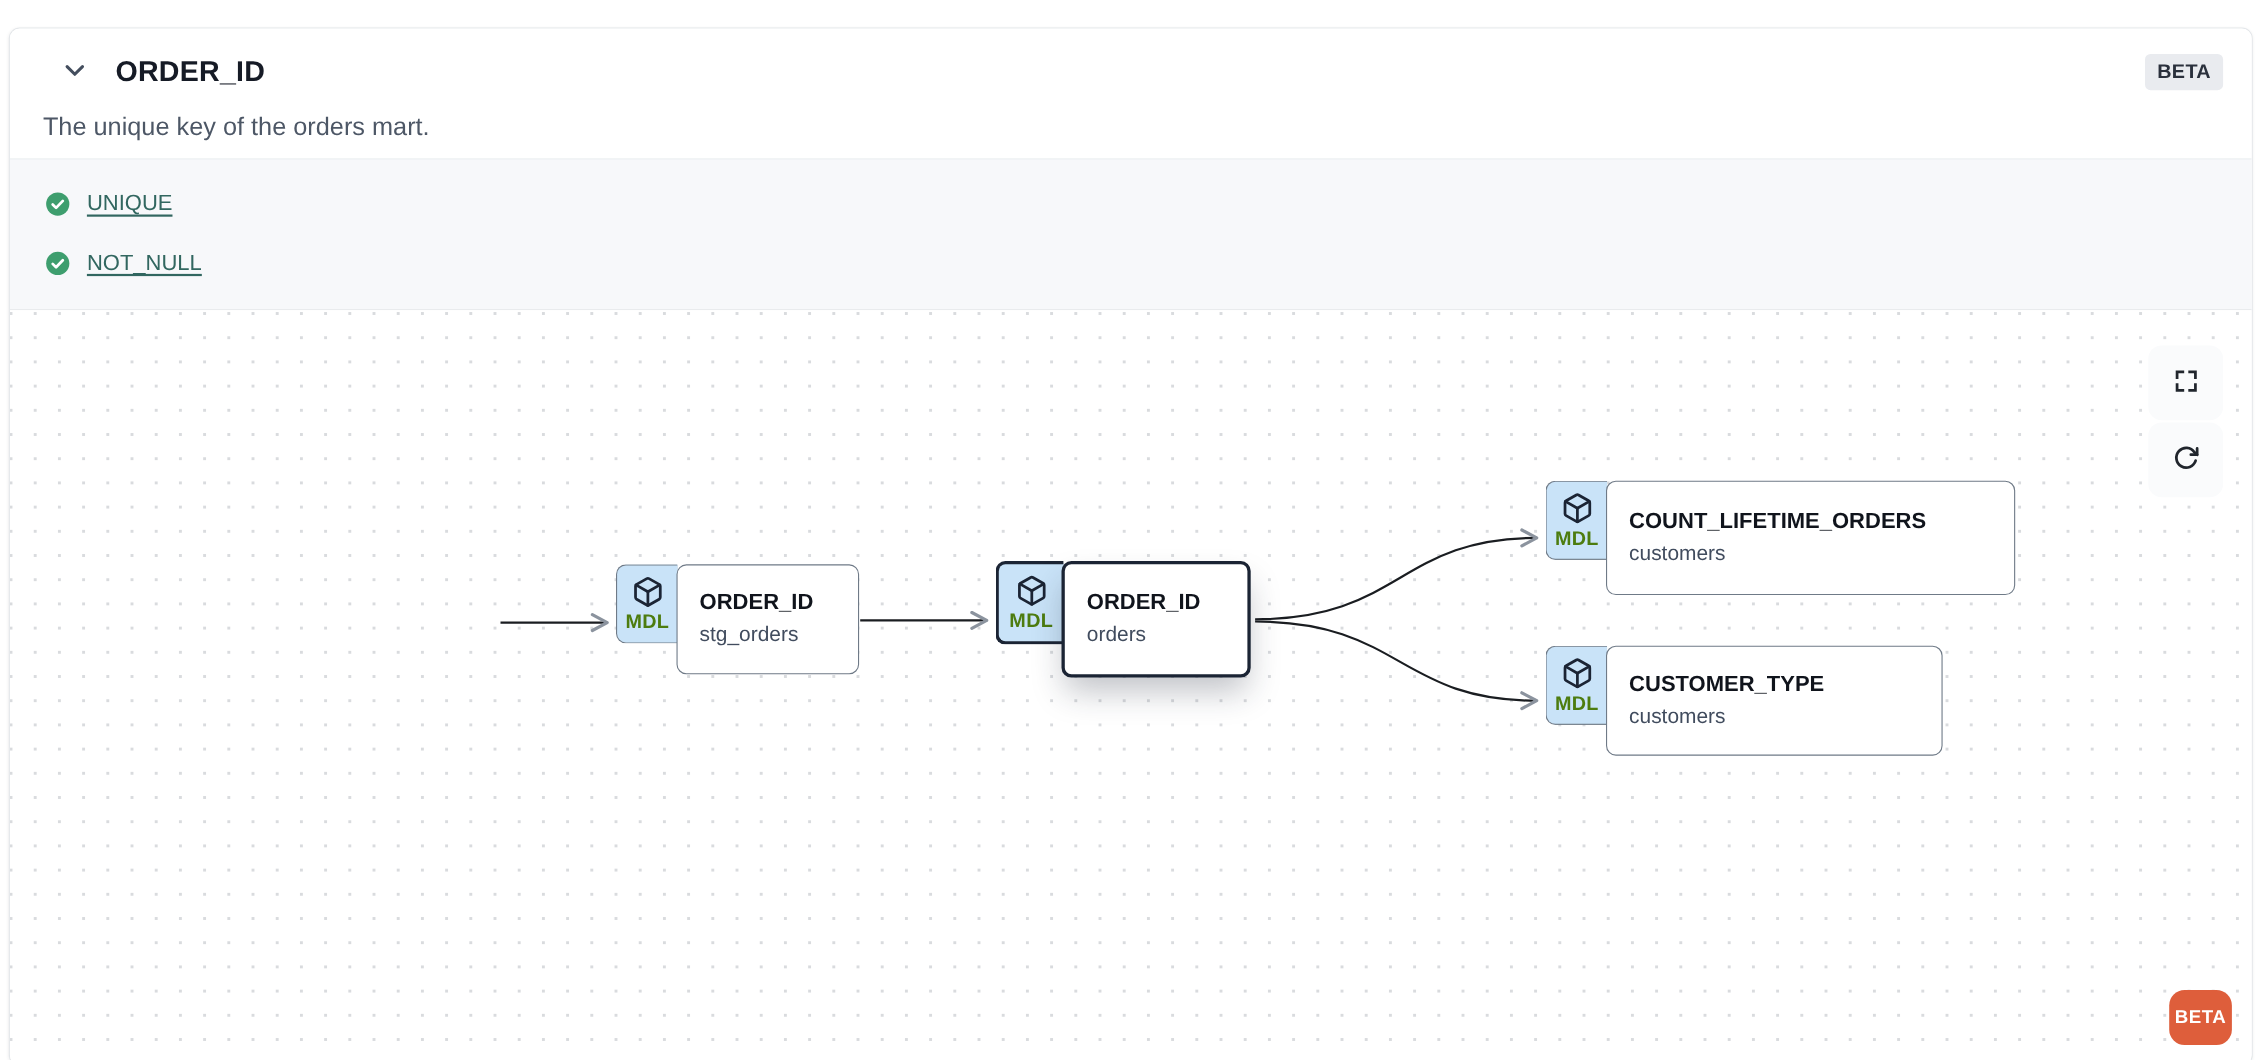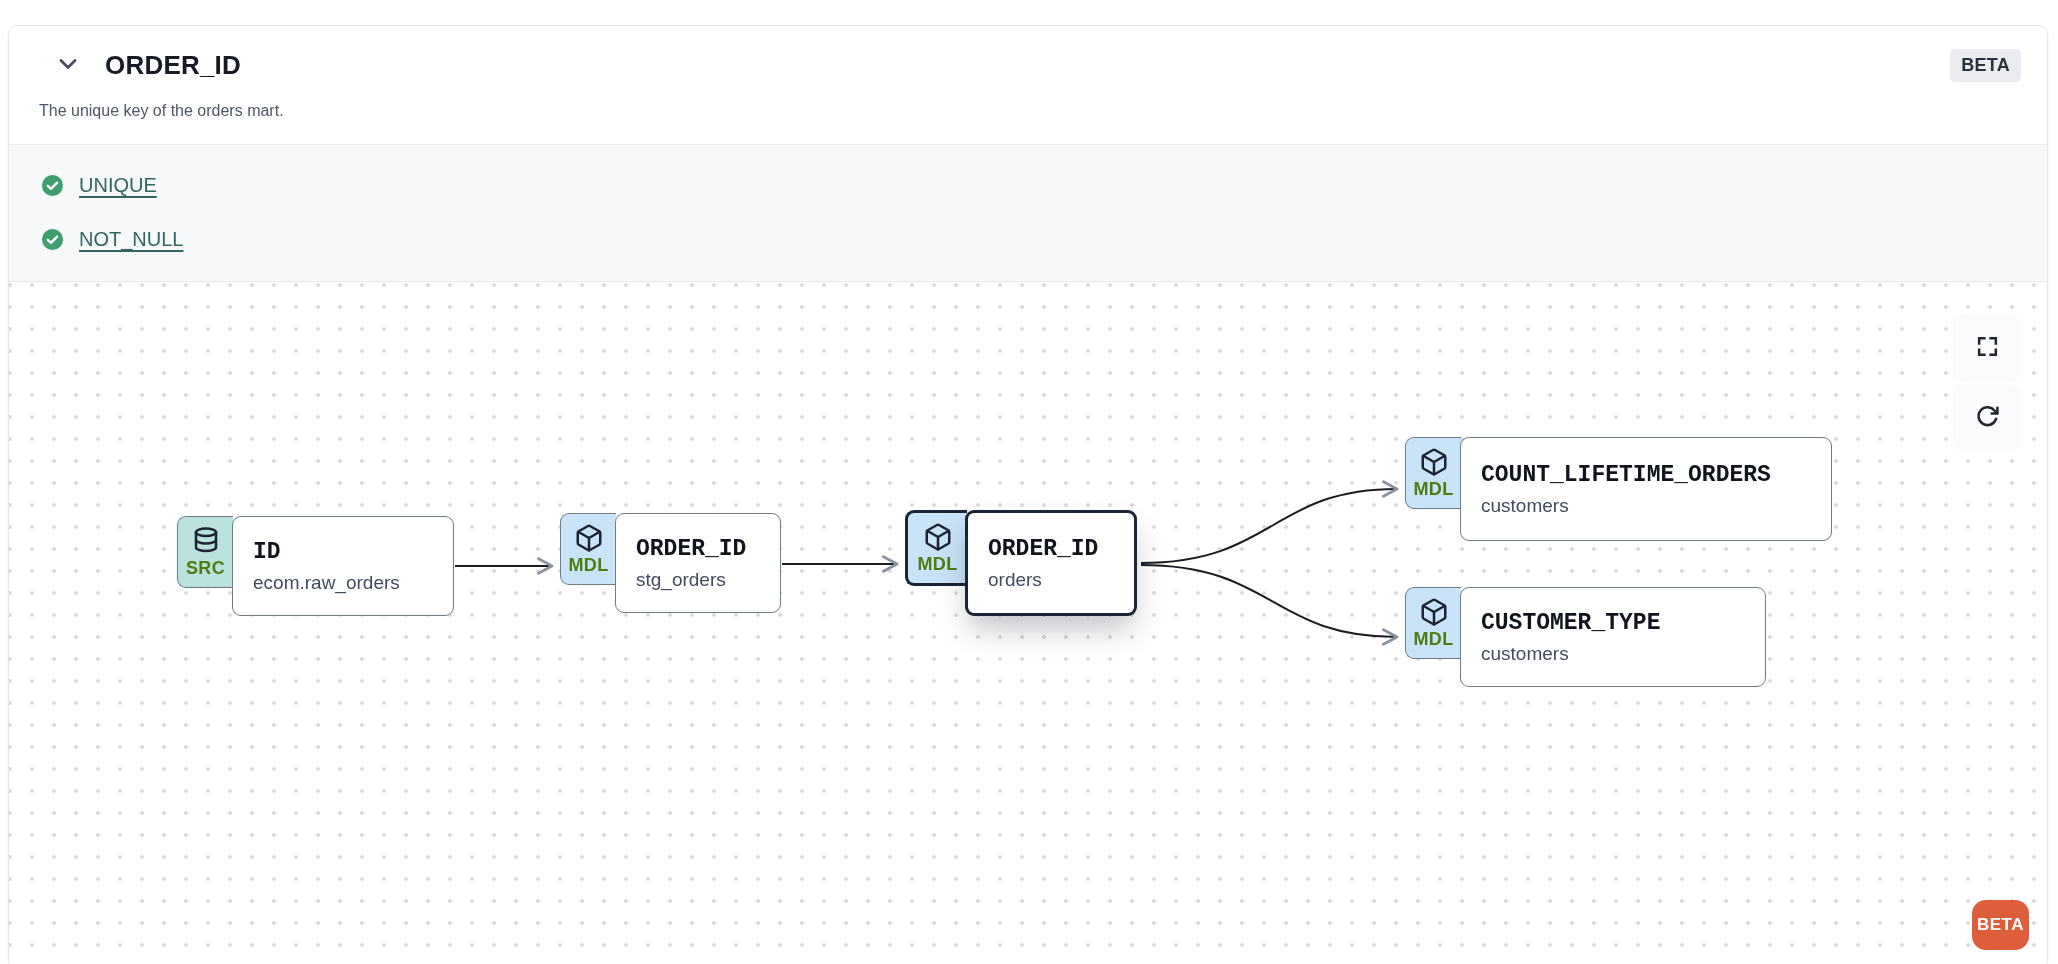--- a/index.html
+++ b/index.html
@@ -31,21 +31,21 @@
   .page-title {
     margin-left: 20px;
     font-size: 26px; font-weight: 700; color: #161b26; letter-spacing: .2px;
   }
   .type-badge {
     margin-left: auto;
     background: #e9ebef; color: #2a303c;
     font-size: 18px; font-weight: 700;
     padding: 6px 11px; border-radius: 5px; letter-spacing: .3px;
   }
-  .description { margin: 20px 0 0 -12px; font-size: 16px; color: #4d5766; }
+  .description { margin: 20px 0 0 -12px; font-size: 23px; color: #4d5766; }
 
   
   .tests-section {
     height: 138px; background: #f7f8fa;
     border-top: 1px solid #eceef1; border-bottom: 1px solid #e7e9ec;
     padding: 20px 0 0 32px;
     display: flex; flex-direction: column; gap: 14px;
   }
   .test-row { display: flex; align-items: center; gap: 15px; height: 40px; }
   .check-icon { width: 23px; height: 23px; flex: 0 0 auto; }
@@ -75,21 +75,21 @@
   .badge-teal { background: var(--badge-teal, #b9e2dc); }
   .badge-blue { background: var(--badge-blue, #c9e3f8); }
   .badge-icon { width: 30px; height: 30px; color: #1b2434; }
   .badge-label { font-size: 18px; font-weight: 700; color: #4d7c0f; letter-spacing: .3px; }
   .node-box {
     margin-left: -1px; position: relative; z-index: 2;
     background: #fff; border: 1.5px solid #6f7a87; border-radius: 9px;
     height: 100px; padding: 0 20px;
     display: flex; flex-direction: column; justify-content: center; gap: 7px;
   }
-  .node-title { font-size: 23px; font-weight: 700; color: #10141c; white-space: nowrap; font-family: Liberation Mono, monospace; }
+  .node-title { font-size: 20px; font-weight: 700; color: #10141c; white-space: nowrap; }
   .node-subtitle { font-size: 19px; color: #414c5e; white-space: nowrap; }
 
   .node.selected .node-badge {
     border: 3px solid var(--selected-border, #1b2434); border-right: none;
     height: 76px; width: 62px;
   }
   .node.selected .node-box {
     border: 3px solid var(--selected-border, #1b2434);
     height: 106px; margin-left: -2px;
     box-shadow: 0 16px 30px -4px rgba(27,36,54,.28);
@@ -162,36 +162,20 @@
         <marker id="arrow" viewBox="0 0 10 10" refX="8.5" refY="5" markerWidth="9" markerHeight="9" orient="auto-start-reverse">
           <path d="M1,1 L8.5,5 L1,9" fill="none" stroke="#8b939e" stroke-width="1.6" stroke-linecap="round" stroke-linejoin="round"></path>
         </marker>
       </defs>
       <path d="M 446 284 L 543 284" fill="none" stroke="#1a1d21" stroke-width="2" marker-end="url(#arrow)"></path>
       <path d="M 773 282 L 888 282" fill="none" stroke="#1a1d21" stroke-width="2" marker-end="url(#arrow)"></path>
       <path d="M 1132 281 C 1265 281, 1262 207, 1388 207" fill="none" stroke="#1a1d21" stroke-width="2" marker-end="url(#arrow)"></path>
       <path d="M 1132 283 C 1265 283, 1262 355, 1388 355" fill="none" stroke="#1a1d21" stroke-width="2" marker-end="url(#arrow)"></path>
     </svg>
 
-    <div class="node" style="left:168px; top:234px;">
-      <div class="node-badge badge-teal">
-        <span class="badge-icon">
-          <svg viewBox="0 0 24 24" fill="none" stroke="currentColor" stroke-width="2" stroke-linecap="round" stroke-linejoin="round">
-              <ellipse cx="12" cy="5" rx="8" ry="3"></ellipse>
-              <path d="M20 5v6c0 1.66-3.58 3-8 3s-8-1.34-8-3V5"></path>
-              <path d="M20 11v6c0 1.66-3.58 3-8 3s-8-1.34-8-3v-6"></path>
-            </svg>
-        </span>
-        <span class="badge-label">SRC</span>
-      </div>
-      <div class="node-box" style="width:222px;">
-        <div class="node-title">ID</div>
-        <div class="node-subtitle">ecom.raw_orders</div>
-      </div>
-    </div>
 
     <div class="node" style="left:551px; top:231px;">
       <div class="node-badge badge-blue">
         <span class="badge-icon">
           <svg viewBox="0 0 24 24" fill="none" stroke="currentColor" stroke-width="2" stroke-linecap="round" stroke-linejoin="round">
               <path d="M21 16V8a1.6 1.6 0 0 0-.8-1.4l-7.4-4.2a1.6 1.6 0 0 0-1.6 0L3.8 6.6A1.6 1.6 0 0 0 3 8v8a1.6 1.6 0 0 0 .8 1.4l7.4 4.2a1.6 1.6 0 0 0 1.6 0l7.4-4.2A1.6 1.6 0 0 0 21 16z"></path>
               <polyline points="3.3 7 12 12 20.7 7"></polyline>
               <line x1="12" y1="22" x2="12" y2="12"></line>
             </svg>
         </span>

